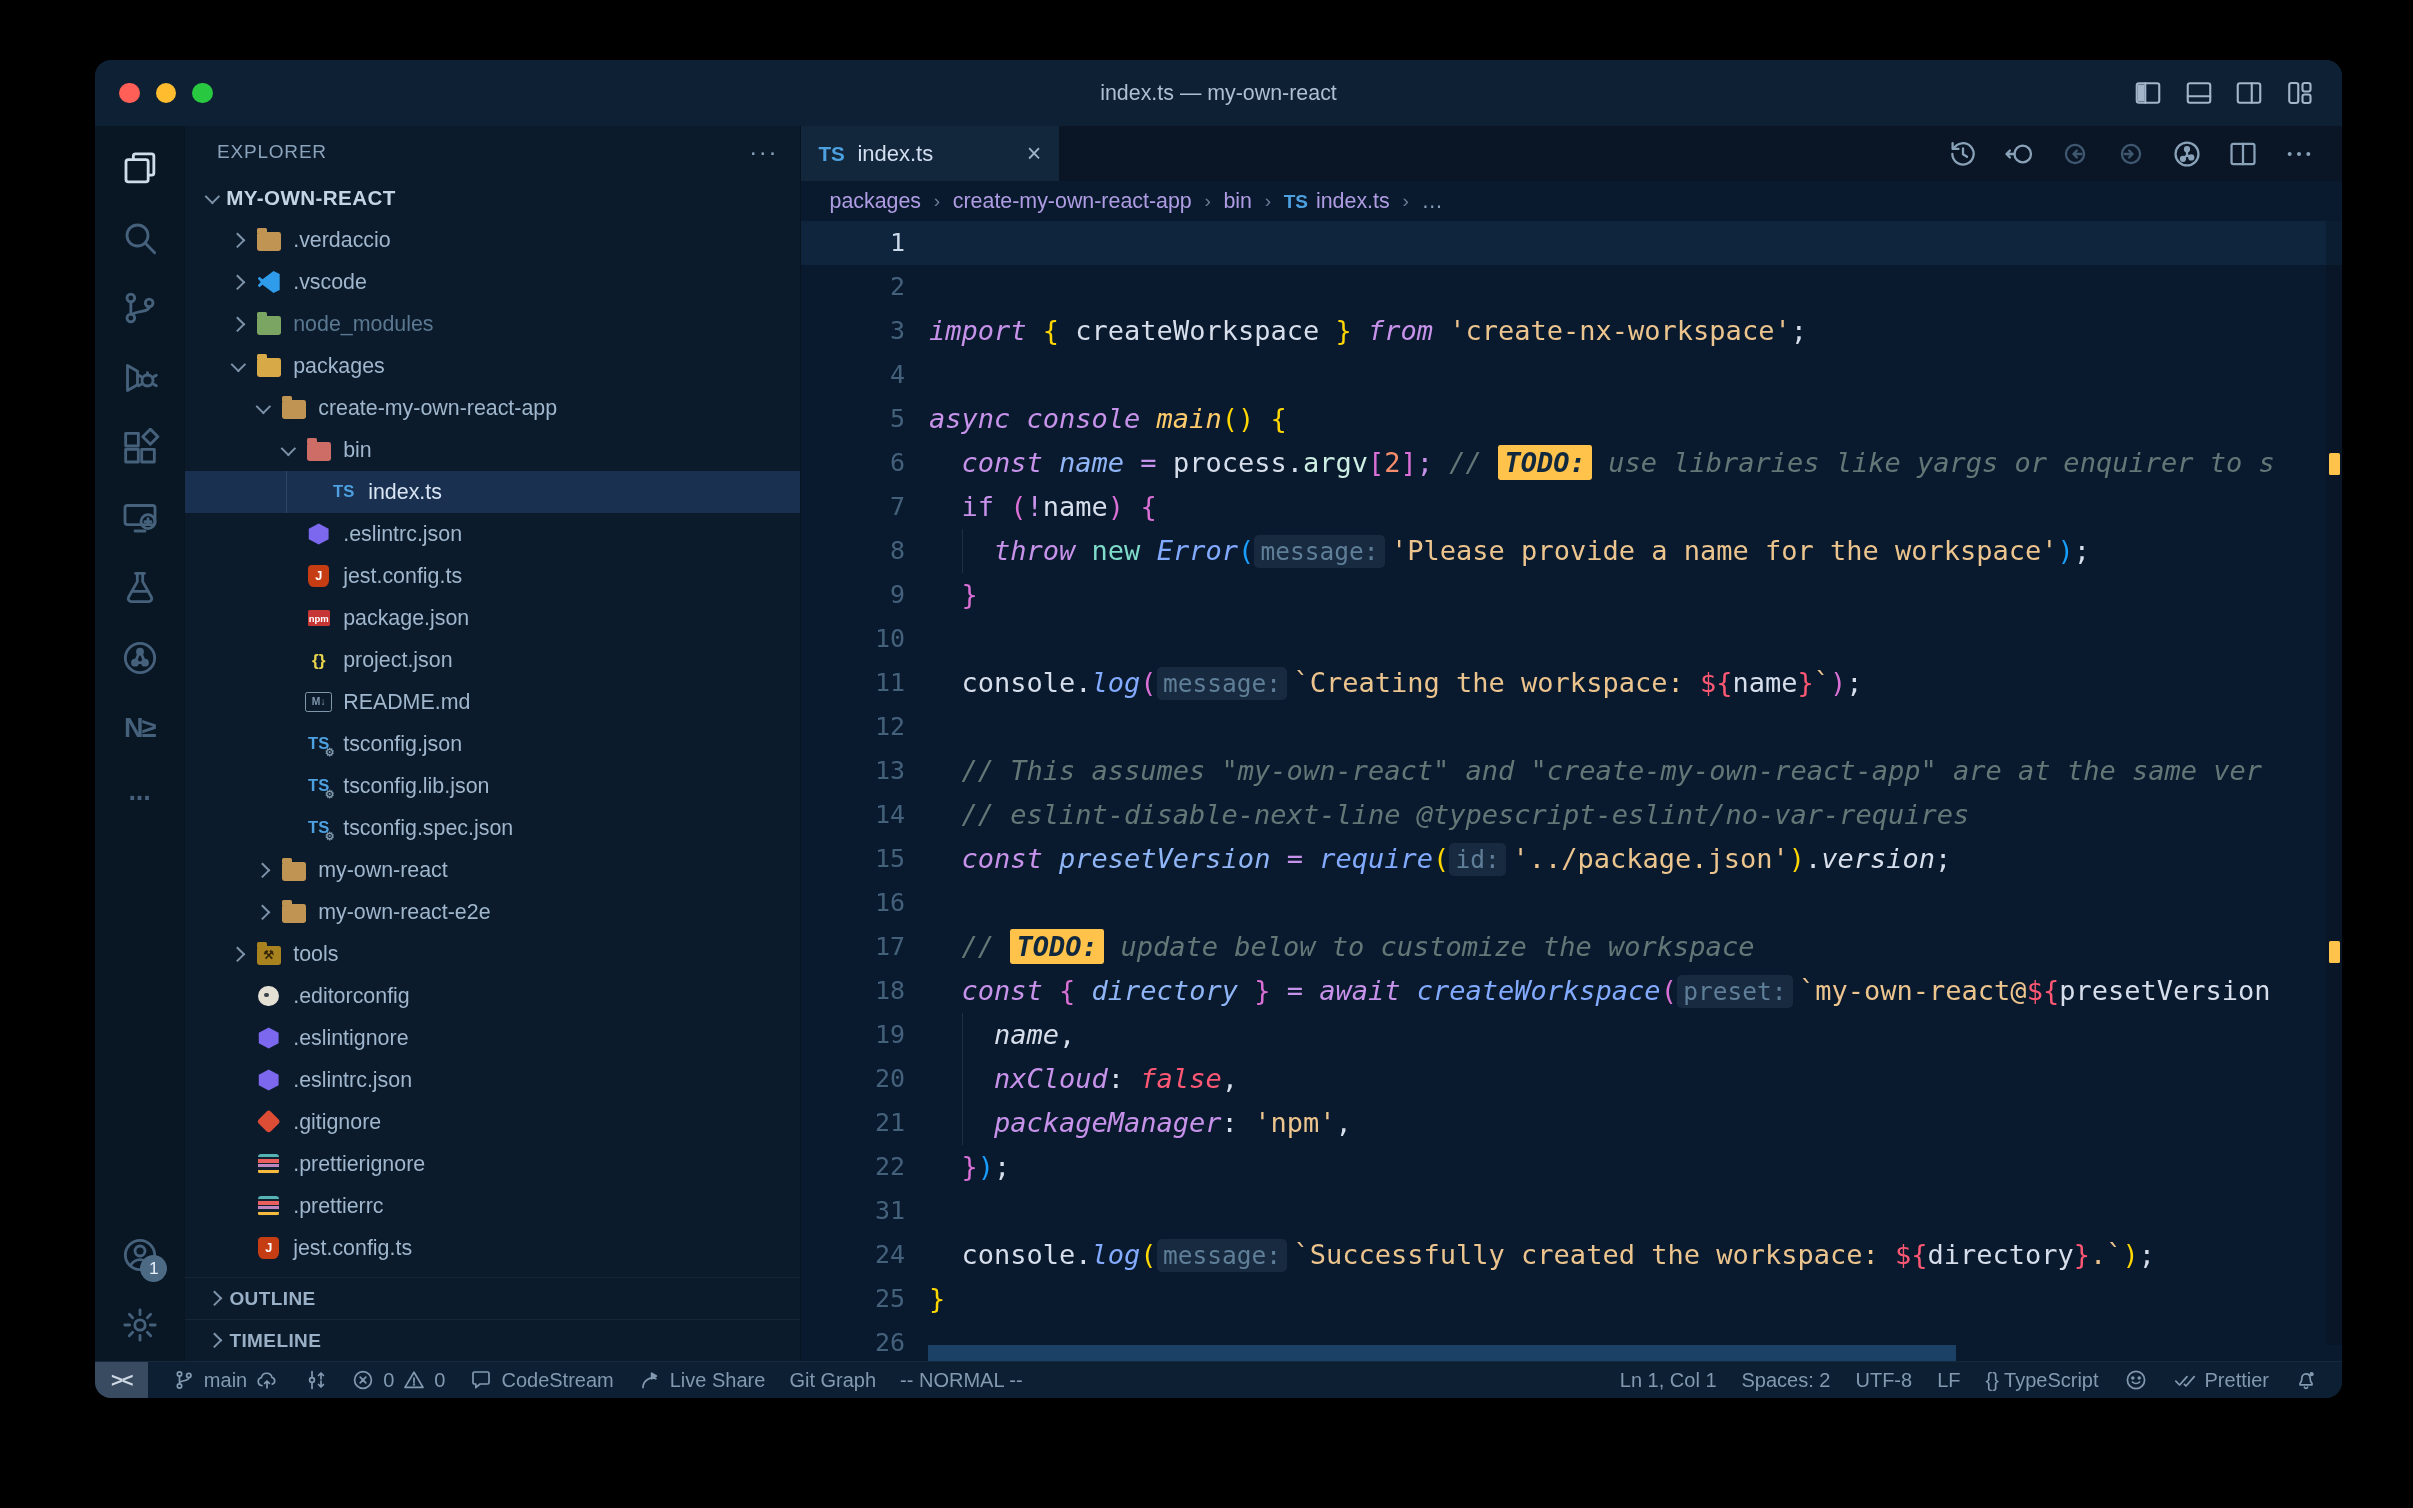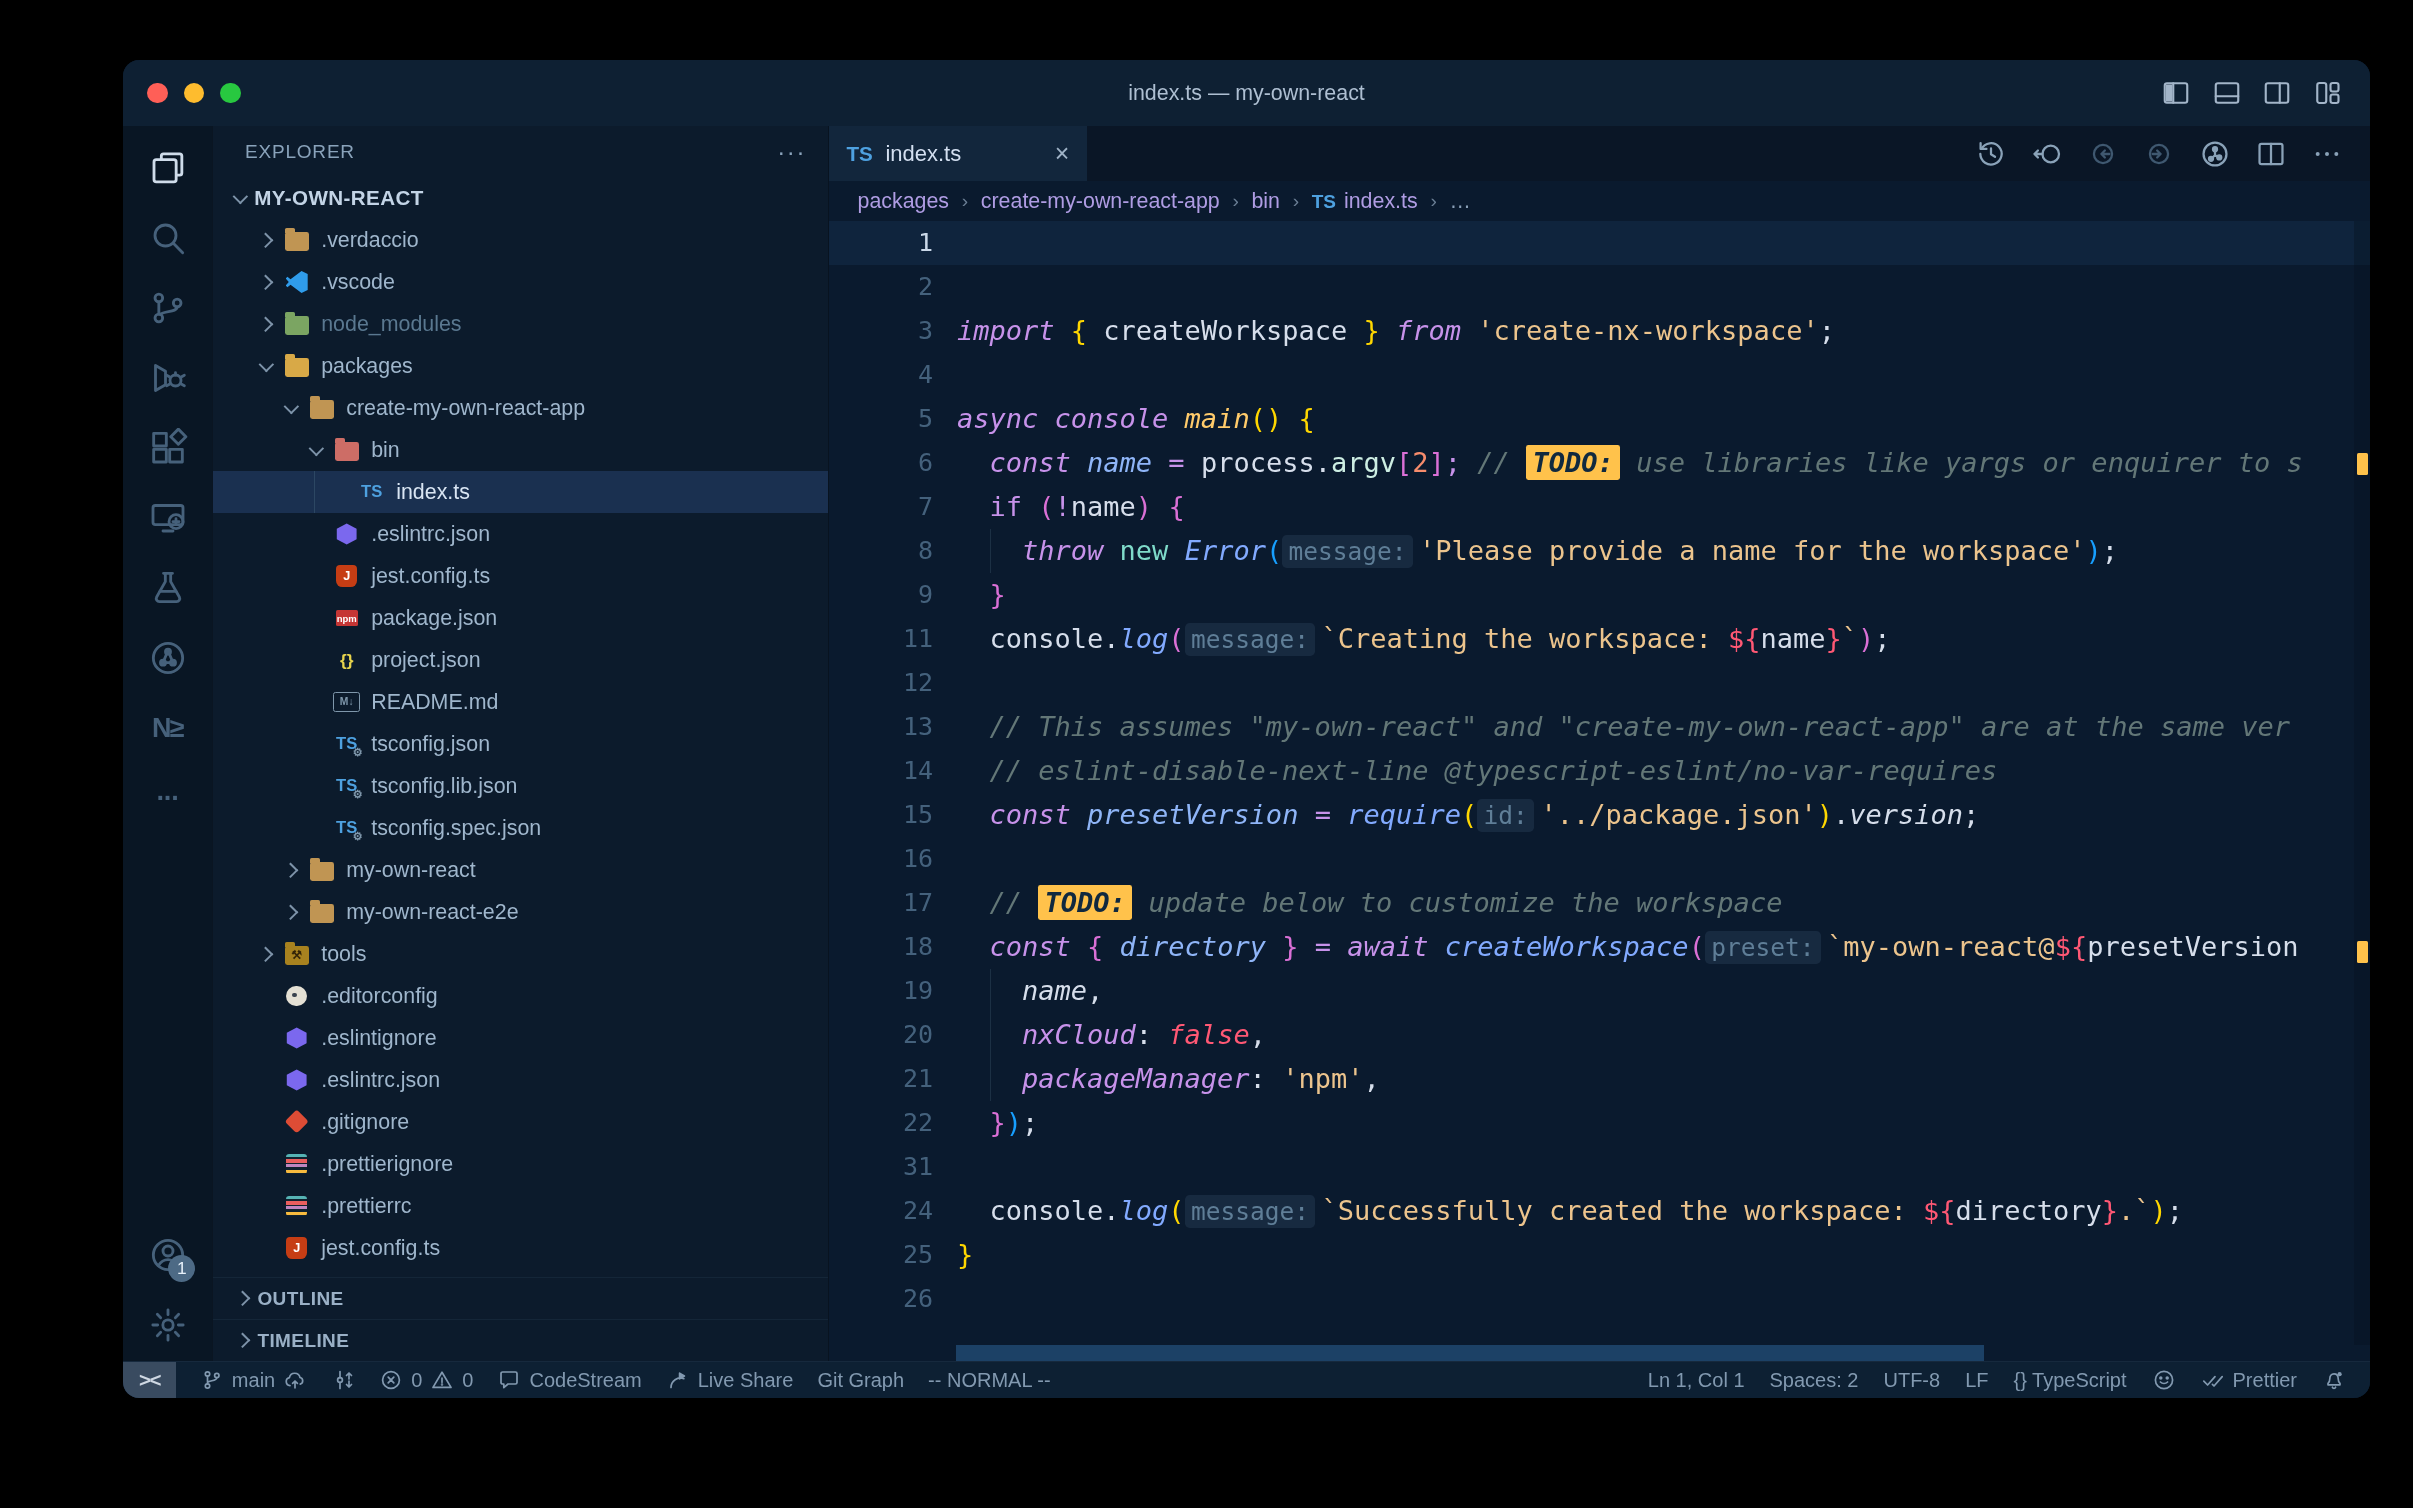--- a/index.html
+++ b/index.html
@@ -1,19 +1,19 @@
 <!DOCTYPE html>
 <html style="font-size:12.7px"><head>
 <meta charset="utf-8">
 <style>
   html,body{margin:0;padding:0;background:#000;}
   .canvas{position:relative;width:2413px;height:1509px;background:#000;overflow:hidden;
     font-family:"Liberation Sans",sans-serif;}
   .window{position:absolute;left:95px;top:60px;width:2247px;height:1338px;background:#0a1a2e;
-    border-radius:16px;overflow:hidden;display:flex;flex-direction:column;margin-left:28px;}
+    border-radius:16px;overflow:hidden;display:flex;flex-direction:column;}
   
   .titlebar{height:66px;flex:0 0 66px;background:#0e2033;display:flex;align-items:center;position:relative;}
   .traffic{display:flex;gap:16px;margin-left:24px;}
   .tl{width:20.6px;height:20.6px;border-radius:50%;}
   .tl.red{background:#ff5f57}.tl.yellow{background:#febc2e}.tl.green{background:#28c840}
   .win-title{position:absolute;left:0;right:0;text-align:center;color:#aebfd2;font-size:21.4px;pointer-events:none;}
   .layout-icons{position:absolute;right:27px;display:flex;gap:20.6px;color:#a3b5c9;}
   .layout-icons svg{width:30px;height:30px;}
   
   .main{flex:1;display:flex;min-height:0;}
@@ -538,20 +538,21 @@
           <div id="code-lines">
               <div class="code-line current"><span class="gutter-num">1</span></div>
               <div class="code-line"><span class="gutter-num">2</span><div class="code-text"></div></div>
               <div class="code-line"><span class="gutter-num">3</span><div class="code-text"><span class="tk tk-kw">import</span><span class="tk tk-p"> </span><span class="tk tk-b1">{</span><span class="tk tk-p"> </span><span class="tk tk-p">createWorkspace</span><span class="tk tk-p"> </span><span class="tk tk-b1">}</span><span class="tk tk-p"> </span><span class="tk tk-kw">from</span><span class="tk tk-p"> </span><span class="tk tk-str">'create-nx-workspace'</span><span class="tk tk-p">;</span></div></div>
               <div class="code-line"><span class="gutter-num">4</span><div class="code-text"></div></div>
               <div class="code-line"><span class="gutter-num">5</span><div class="code-text"><span class="tk tk-kw">async</span><span class="tk tk-p"> </span><span class="tk tk-kw">console</span><span class="tk tk-p"> </span><span class="tk tk-goldfn">main</span><span class="tk tk-b1">(</span><span class="tk tk-b1">)</span><span class="tk tk-p"> </span><span class="tk tk-b1">{</span></div></div>
               <div class="code-line"><span class="gutter-num">6</span><div class="code-text"><span class="tk tk-p">  </span><span class="tk tk-kw">const</span><span class="tk tk-p"> </span><span class="tk tk-var">name</span><span class="tk tk-p"> </span><span class="tk tk-op">=</span><span class="tk tk-p"> </span><span class="tk tk-p">process</span><span class="tk tk-p">.</span><span class="tk tk-pale">argv</span><span class="tk tk-b2">[</span><span class="tk tk-num">2</span><span class="tk tk-b2">]</span><span class="tk tk-op">;</span><span class="tk tk-p"> </span><span class="tk tk-cmt">//</span><span class="tk tk-p"> </span><span class="tk tk-todo">TODO:</span><span class="tk tk-cmt"> use libraries like yargs or enquirer to s</span></div></div>
               <div class="code-line"><span class="gutter-num">7</span><div class="code-text"><span class="tk tk-p">  </span><span class="tk tk-kwu">if</span><span class="tk tk-p"> </span><span class="tk tk-b2">(</span><span class="tk tk-op">!</span><span class="tk tk-p">name</span><span class="tk tk-b2">)</span><span class="tk tk-p"> </span><span class="tk tk-b2">{</span></div></div>
               <div class="code-line"><span class="gutter-num">8</span><div class="code-text"><span class="indent-guide" style="left: 2ch;"></span><span class="tk tk-p">    </span><span class="tk tk-kw">throw</span><span class="tk tk-p"> </span><span class="tk tk-teal">new</span><span class="tk tk-p"> </span><span class="tk tk-func">Error</span><span class="tk tk-b3">(</span><span class="tk tk-inlay">message:</span><span class="tk tk-str">'Please provide a name for the workspace'</span><span class="tk tk-b3">)</span><span class="tk tk-p">;</span></div></div>
               <div class="code-line"><span class="gutter-num">9</span><div class="code-text"><span class="tk tk-p">  </span><span class="tk tk-b2">}</span></div></div>
+              <div class="code-line"><span class="gutter-num">10</span><div class="code-text"></div></div>
               <div class="code-line"><span class="gutter-num">11</span><div class="code-text"><span class="tk tk-p">  </span><span class="tk tk-p">console</span><span class="tk tk-p">.</span><span class="tk tk-func">log</span><span class="tk tk-b2">(</span><span class="tk tk-inlay">message:</span><span class="tk tk-str">`Creating the workspace: </span><span class="tk tk-red">${</span><span class="tk tk-p">name</span><span class="tk tk-red">}</span><span class="tk tk-str">`</span><span class="tk tk-b2">)</span><span class="tk tk-p">;</span></div></div>
               <div class="code-line"><span class="gutter-num">12</span><div class="code-text"></div></div>
               <div class="code-line"><span class="gutter-num">13</span><div class="code-text"><span class="tk tk-p">  </span><span class="tk tk-cmt">// This assumes "my-own-react" and "create-my-own-react-app" are at the same ver</span></div></div>
               <div class="code-line"><span class="gutter-num">14</span><div class="code-text"><span class="tk tk-p">  </span><span class="tk tk-cmt">// eslint-disable-next-line @typescript-eslint/no-var-requires</span></div></div>
               <div class="code-line"><span class="gutter-num">15</span><div class="code-text"><span class="tk tk-p">  </span><span class="tk tk-kw">const</span><span class="tk tk-p"> </span><span class="tk tk-var">presetVersion</span><span class="tk tk-p"> </span><span class="tk tk-op">=</span><span class="tk tk-p"> </span><span class="tk tk-func">require</span><span class="tk tk-b1">(</span><span class="tk tk-inlay">id:</span><span class="tk tk-str">'../package.json'</span><span class="tk tk-b1">)</span><span class="tk tk-p">.</span><span class="tk tk-whitei">version</span><span class="tk tk-p">;</span></div></div>
               <div class="code-line"><span class="gutter-num">16</span><div class="code-text"></div></div>
               <div class="code-line"><span class="gutter-num">17</span><div class="code-text"><span class="tk tk-p">  </span><span class="tk tk-cmt">//</span><span class="tk tk-p"> </span><span class="tk tk-todo">TODO:</span><span class="tk tk-cmt"> update below to customize the workspace</span></div></div>
               <div class="code-line"><span class="gutter-num">18</span><div class="code-text"><span class="tk tk-p">  </span><span class="tk tk-kw">const</span><span class="tk tk-p"> </span><span class="tk tk-b2">{</span><span class="tk tk-p"> </span><span class="tk tk-var">directory</span><span class="tk tk-p"> </span><span class="tk tk-b2">}</span><span class="tk tk-p"> </span><span class="tk tk-op">=</span><span class="tk tk-p"> </span><span class="tk tk-kw">await</span><span class="tk tk-p"> </span><span class="tk tk-func">createWorkspace</span><span class="tk tk-b2">(</span><span class="tk tk-inlay">preset:</span><span class="tk tk-str">`my-own-react@</span><span class="tk tk-red">${</span><span class="tk tk-p">presetVersion</span></div></div>
               <div class="code-line"><span class="gutter-num">19</span><div class="code-text"><span class="indent-guide" style="left: 2ch;"></span><span class="tk tk-p">    </span><span class="tk tk-whitei">name</span><span class="tk tk-p">,</span></div></div>
               <div class="code-line"><span class="gutter-num">20</span><div class="code-text"><span class="indent-guide" style="left: 2ch;"></span><span class="tk tk-p">    </span><span class="tk tk-prop">nxCloud</span><span class="tk tk-p">:</span><span class="tk tk-p"> </span><span class="tk tk-redi">false</span><span class="tk tk-p">,</span></div></div>

